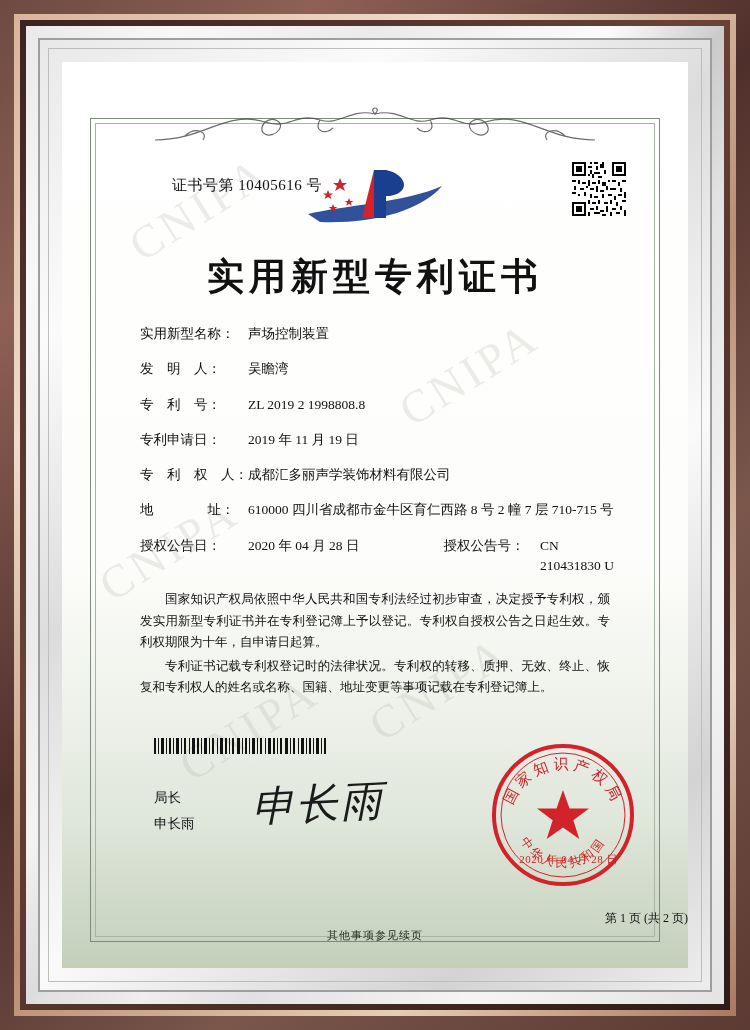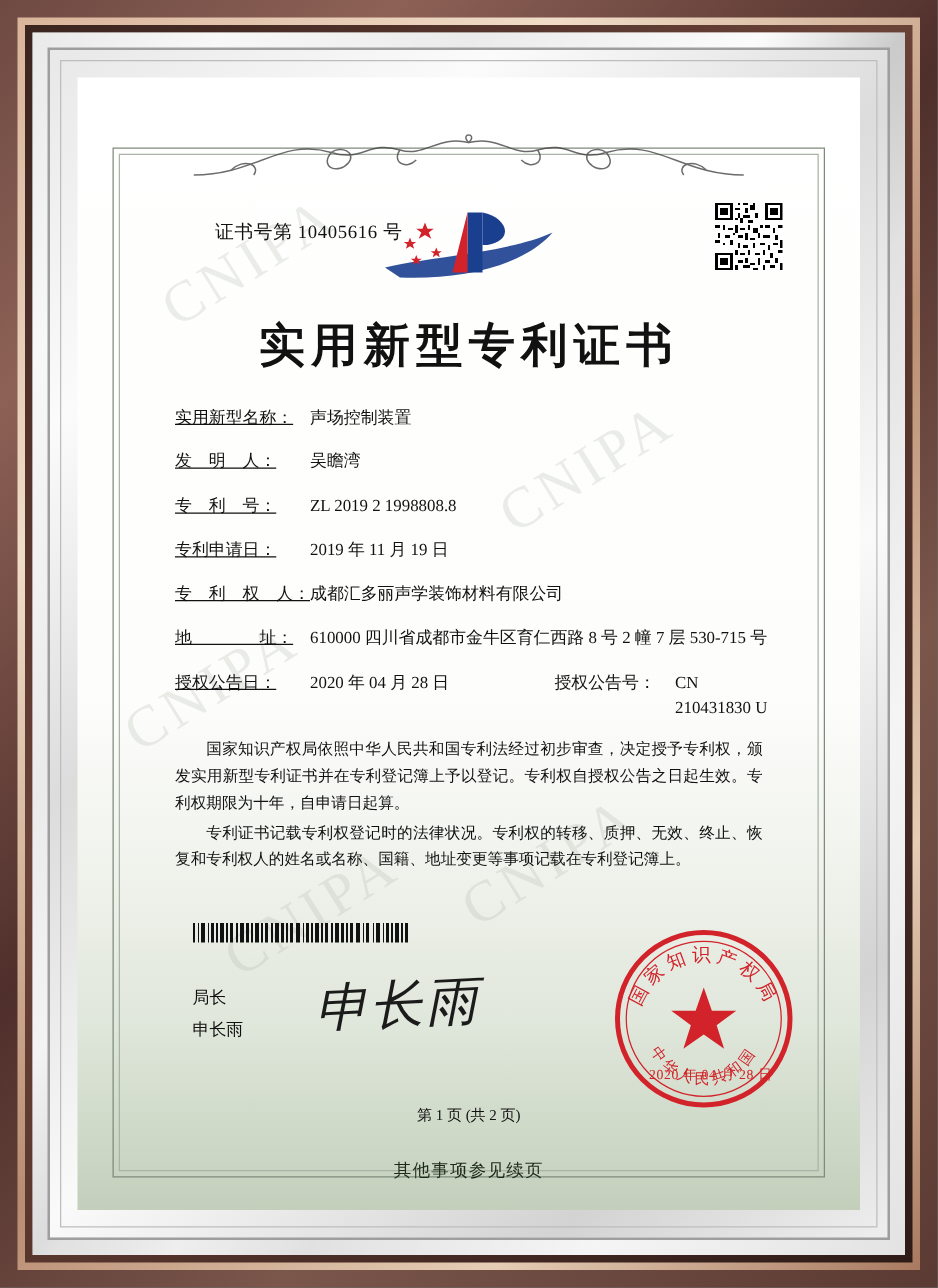--- a/index.html
+++ b/index.html
@@ -168,21 +168,20 @@
   }
   .field-row {
     display: flex;
     align-items: flex-start;
     margin-bottom: 15px;
   }
   .field-label {
     width: 108px;
     flex: 0 0 108px;
     white-space: nowrap;
-    text-decoration: underline;
   }
   .field-value {
     flex: 1 1 auto;
   }
   .field-row.two-col .field-value { flex: 0 0 180px; }
   .field-label2 {
     flex: 0 0 112px;
     white-space: nowrap;
     text-align: center;
   }
@@ -245,31 +244,31 @@
     top: 790px;
     font-size: 11px;
     color: #cf2222;
     letter-spacing: .5px;
   }
 
   
   .page-no {
     position: absolute;
     left: 0; right: 0;
-    top: 822px;
-    text-align: center;
+    top: 848px;
+    text-align: right;
     font-size: 12px;
     color: #111;
   }
   .footnote {
     position: absolute;
     left: 0; right: 0;
     top: 866px;
     text-align: center;
-    font-size: 14px;
+    font-size: 11px;
     color: #1b2a1b;
     letter-spacing: 1px;
   }
 </style>
 </head>
 <body>
 
 <div class="frame-outer">
   <div class="frame-bevel1"></div>
   <div class="frame-bevel2"></div>
@@ -413,21 +412,21 @@
       <div class="field-row">
         <div class="field-label">专利申请日：</div>
         <div class="field-value">2019 年 11 月 19 日</div>
       </div>
       <div class="field-row">
         <div class="field-label">专　利　权　人：</div>
         <div class="field-value">成都汇多丽声学装饰材料有限公司</div>
       </div>
       <div class="field-row">
         <div class="field-label">地　　　　址：</div>
-        <div class="field-value">610000 四川省成都市金牛区育仁西路 8 号 2 幢 7 层 530-715 号</div>
+        <div class="field-value">610000 四川省成都市金牛区育仁西路 8 号 2 幢 7 层 710-715 号</div>
       </div>
       <div class="field-row two-col">
         <div class="field-label">授权公告日：</div>
         <div class="field-value">2020 年 04 月 28 日</div>
         <div class="field-label2">授权公告号：</div>
         <div class="field-value2">CN 210431830 U</div>
       </div>
     </div>
 
     <div class="paras">

